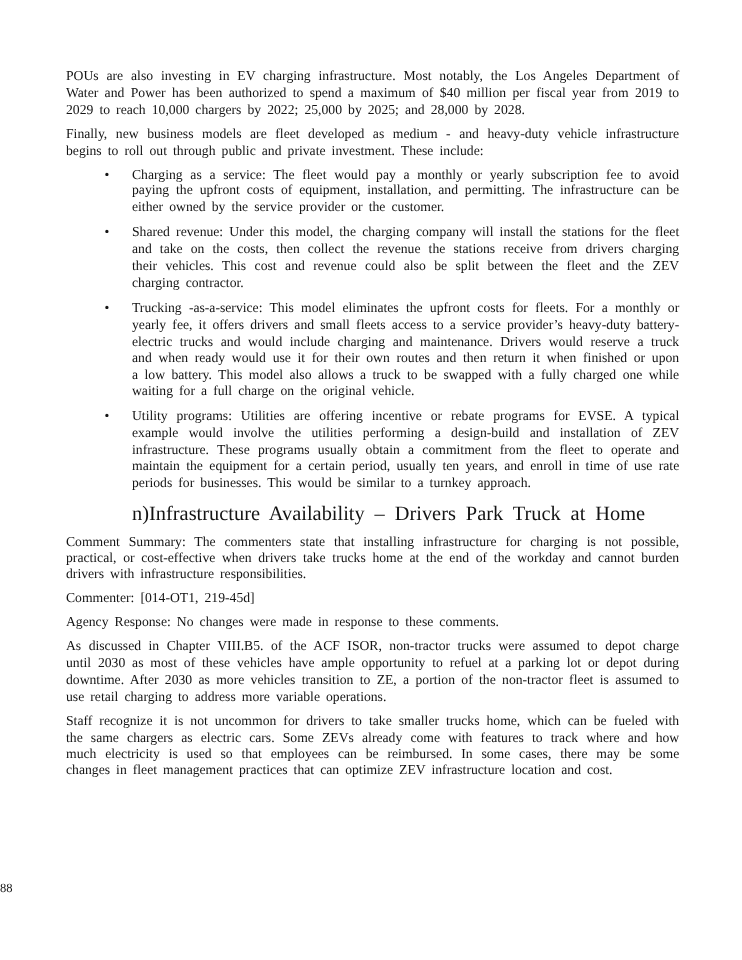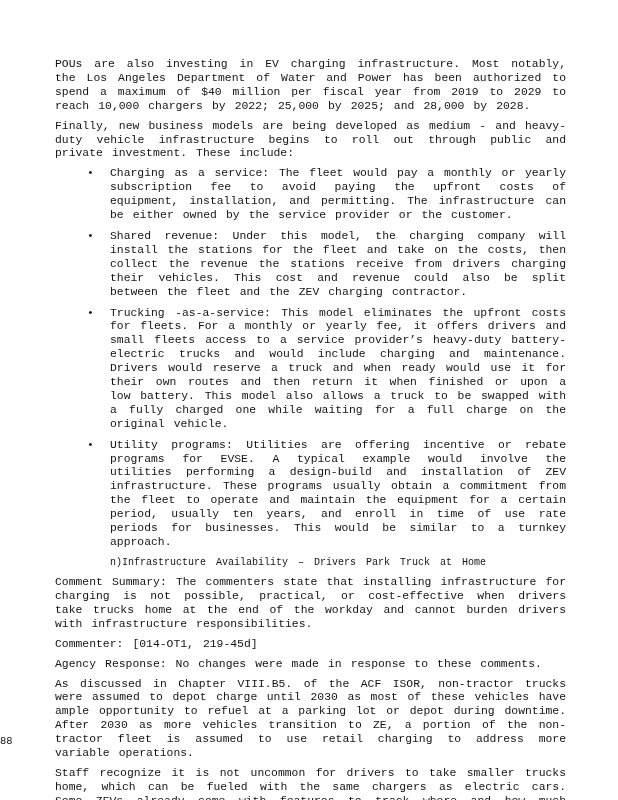--- a/index.html
+++ b/index.html
@@ -7,21 +7,21 @@
     padding: 0;
     background: #ffffff;
   }
   .page {
     width: 618px;
     height: 800px;
     background: #ffffff;
     position: relative;
     box-sizing: border-box;
     padding: 58px 52px 0 55px;
-    font-family: Liberation Mono, monospace;
+    font-family: Liberation Serif, serif;
     font-size: 11.4px;
     line-height: 1.22;
     color: #141414;
     overflow: hidden;
   }
   .para {
     margin: 0 0 6px 0;
     text-align: justify;
     word-spacing: 2.2px;
   }
@@ -37,42 +37,42 @@
     text-align: justify;
     word-spacing: 2.2px;
   }
   .bullet-item::before {
     content: "\2022";
     position: absolute;
     left: 2px;
     top: 0;
   }
   .section-heading {
-    font-size: 10px;
+    font-size: 17px;
     font-weight: normal;
     margin: 4px 0 7px 55px;
     word-spacing: 4px;
   }
   .page-number {
     position: absolute;
     left: 0;
     right: 0;
     top: 735px;
     text-align: left;
     font-size: 10.5px;
   }
 </style>
 </head>
 <body>
 
 <div class="page">
 
   <p class="para">POUs are also investing in EV charging infrastructure. Most notably, the Los Angeles Department of Water and Power has been authorized to spend a maximum of $40 million per fiscal year from 2019 to 2029 to reach 10,000 chargers by 2022; 25,000 by 2025; and 28,000 by 2028.</p>
 
-  <p class="para">Finally, new business models are being developed as medium - and heavy-duty vehicle infrastructure begins to roll out through public and private investment. These include:</p>
+  <p class="para">Finally, new business models are fleet developed as medium - and heavy-duty vehicle infrastructure begins to roll out through public and private investment. These include:</p>
 
   <ul class="bullet-list">
     <li class="bullet-item">Charging as a service: The fleet would pay a monthly or yearly subscription fee to avoid paying the upfront costs of equipment, installation, and permitting. The infrastructure can be either owned by the service provider or the customer.</li>
     <li class="bullet-item">Shared revenue: Under this model, the charging company will install the stations for the fleet and take on the costs, then collect the revenue the stations receive from drivers charging their vehicles. This cost and revenue could also be split between the fleet and the ZEV charging contractor.</li>
     <li class="bullet-item">Trucking -as-a-service: This model eliminates the upfront costs for fleets. For a monthly or yearly fee, it offers drivers and small fleets access to a service provider’s heavy-duty battery-electric trucks and would include charging and maintenance. Drivers would reserve a truck and when ready would use it for their own routes and then return it when finished or upon a low battery. This model also allows a truck to be swapped with a fully charged one while waiting for a full charge on the original vehicle.</li>
     <li class="bullet-item">Utility programs: Utilities are offering incentive or rebate programs for EVSE. A typical example would involve the utilities performing a design-build and installation of ZEV infrastructure. These programs usually obtain a commitment from the fleet to operate and maintain the equipment for a certain period, usually ten years, and enroll in time of use rate periods for businesses. This would be similar to a turnkey approach.</li>
   </ul>
 
   <h2 class="section-heading">n)Infrastructure Availability – Drivers Park Truck at Home</h2>
 

